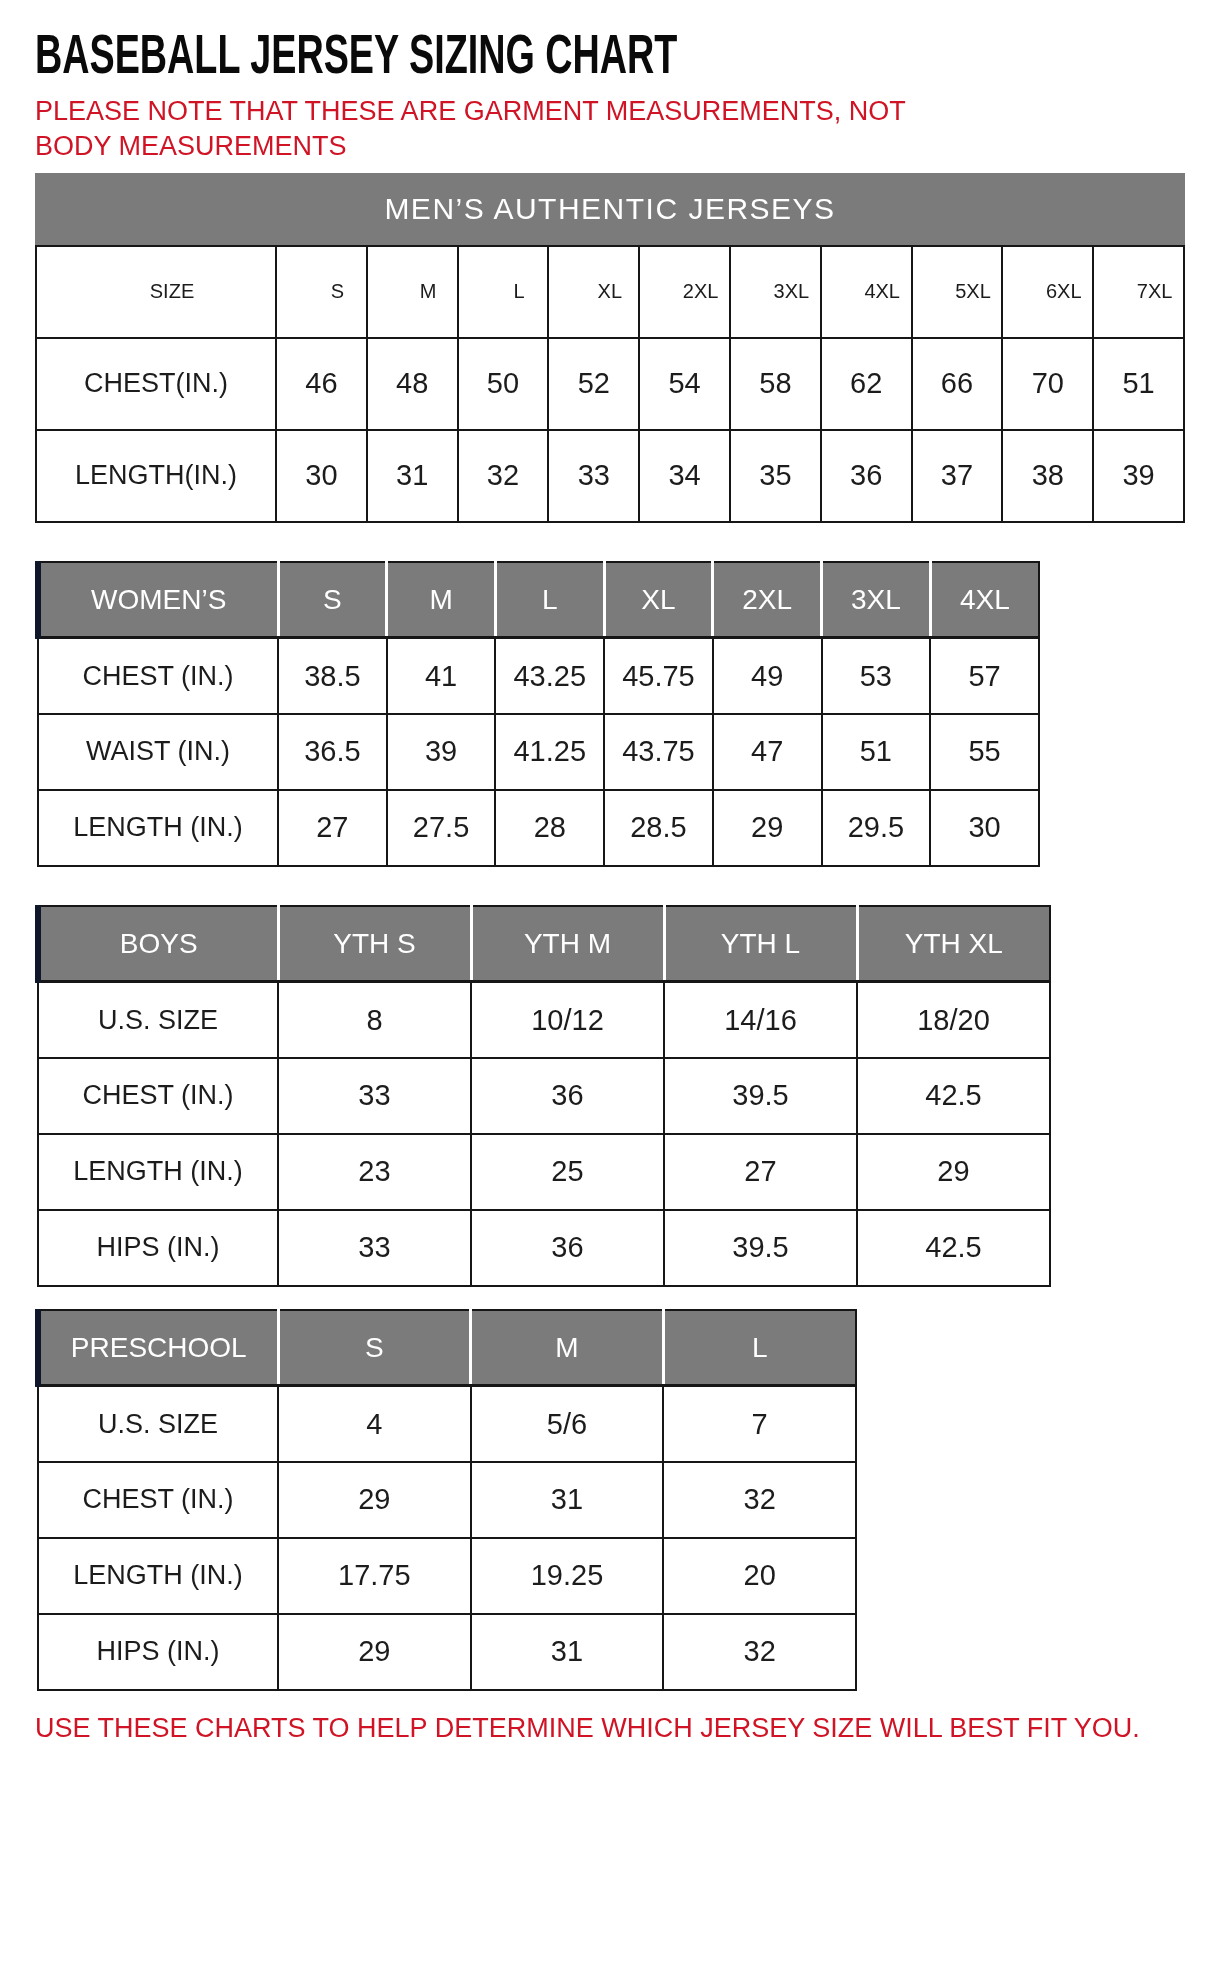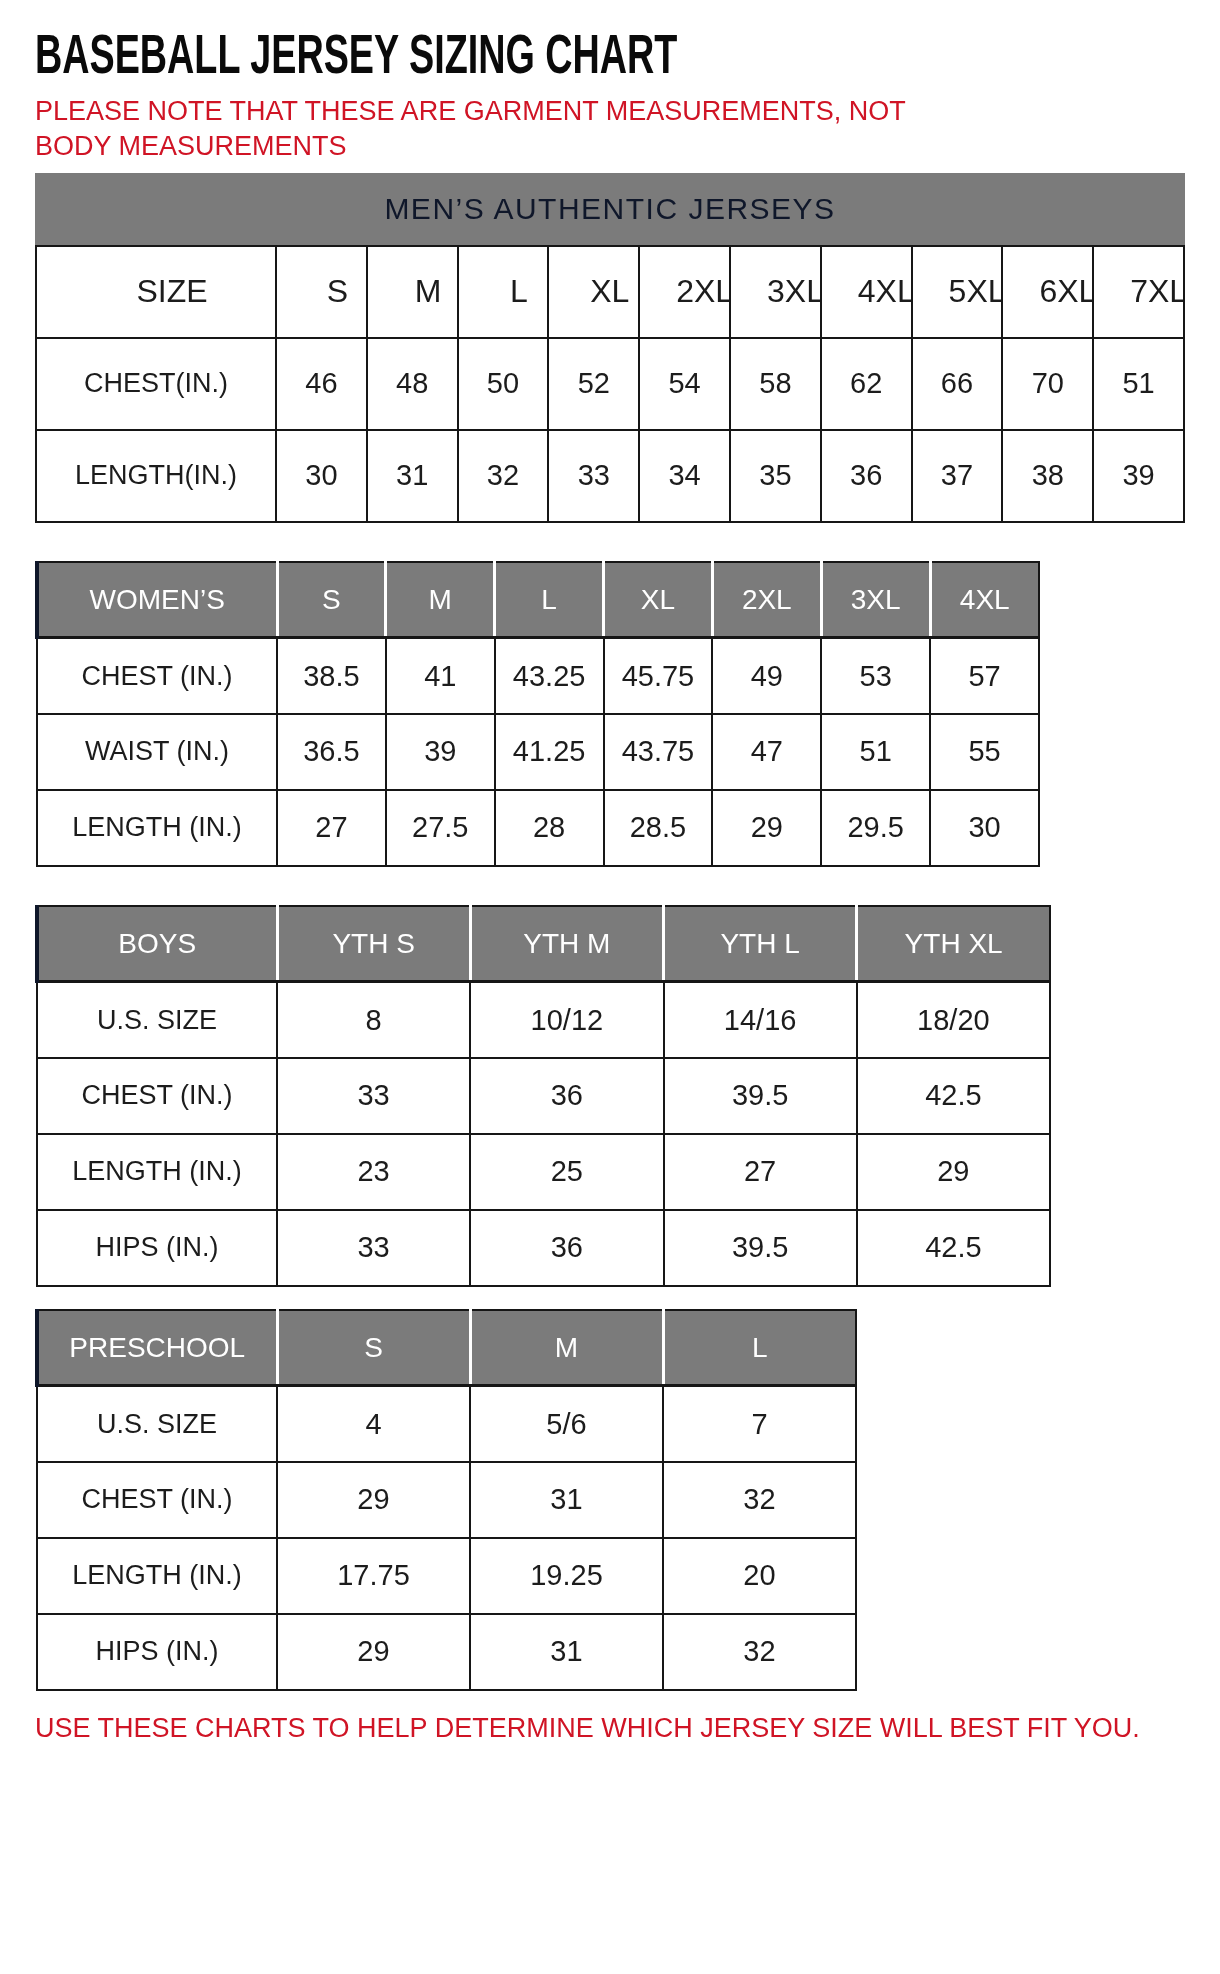--- a/index.html
+++ b/index.html
@@ -21,21 +21,21 @@
   
   .note{
     color:var(--red);font-size:27px;line-height:1.32;
     max-width:905px;margin:0 0 8px 0;font-weight:400;
   }
   
   .section{margin:0 0 38px 0;}
   .section.tight{margin-bottom:22px;}
 
   .banner{
-    background:var(--gray);color:#0f172a;
+    background:var(--gray);color:#ffffff;
     height:72px;display:flex;align-items:center;justify-content:center;
     font-size:30px;letter-spacing:1.5px;
   }
 
   table.tbl{
     border-collapse:collapse;table-layout:fixed;
     border:2px solid #161616;
   }
   .tbl td,.tbl th{
     border:2px solid #161616;
@@ -43,26 +43,26 @@
     padding:2px 4px;box-sizing:border-box;
     overflow:hidden;
   }
   .tbl td:first-child,.tbl th:first-child{width:240px;}
   .tbl thead th{
     background:var(--gray);color:#ffffff;font-weight:400;font-size:28px;
     border-left:3px solid #ffffff;border-right:3px solid #ffffff;
     border-bottom:3px solid #161616;border-top:2px solid #161616;
     height:76px;
   }
-  .tbl thead th:first-child{border-left:4px solid #0f172a;}
+  .tbl thead th:first-child{border-left:6px solid #0f172a;}
   .tbl thead th:last-child{border-right:2px solid #161616;}
 
   .tbl td{font-size:29px;font-weight:400;}
   .tbl td.lbl{font-size:27px;white-space:pre-line;}
-  .tbl tr.size-row td{font-size:32px;padding-left:36px;}
+  .tbl tr.size-row td{font-size:20px;padding-left:36px;}
 
   .w-mens{width:1150px;}
   .w-mens td{height:92px;}
   .w-womens{width:1005px;}
   .w-womens td{height:76px;}
   .w-boys{width:1016px;}
   .w-boys td{height:76px;}
   .w-pre{width:822px;}
   .w-pre td{height:76px;}
 

